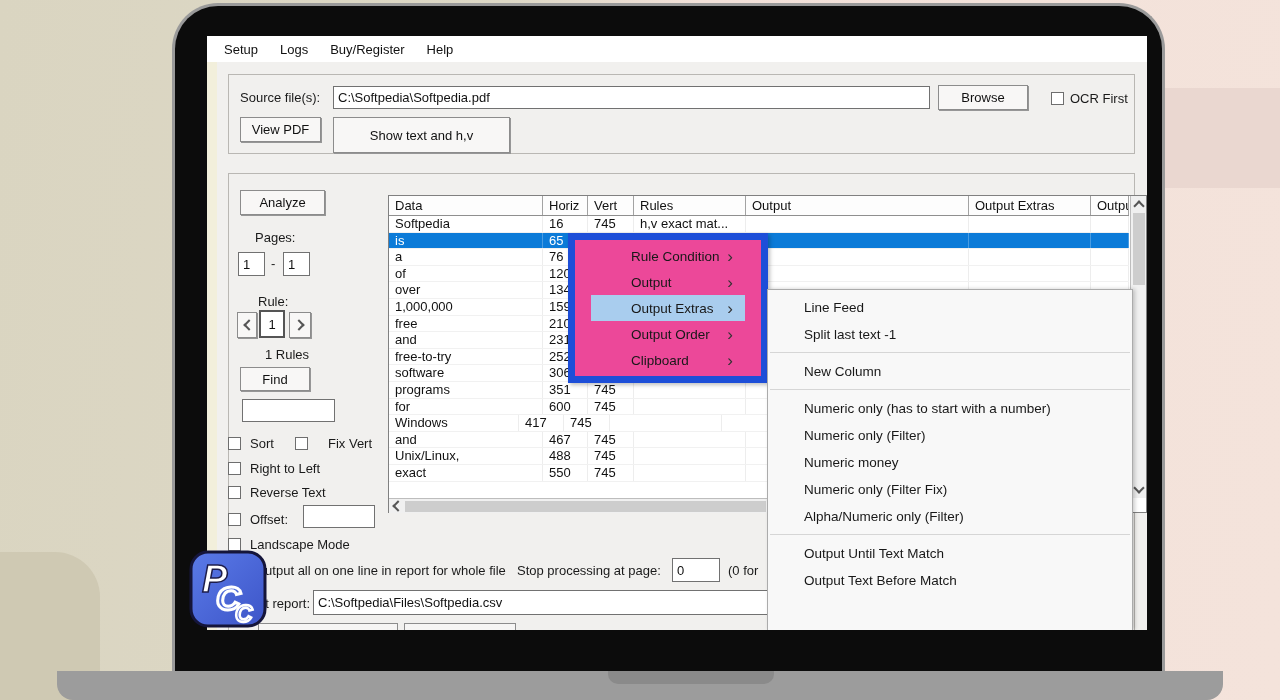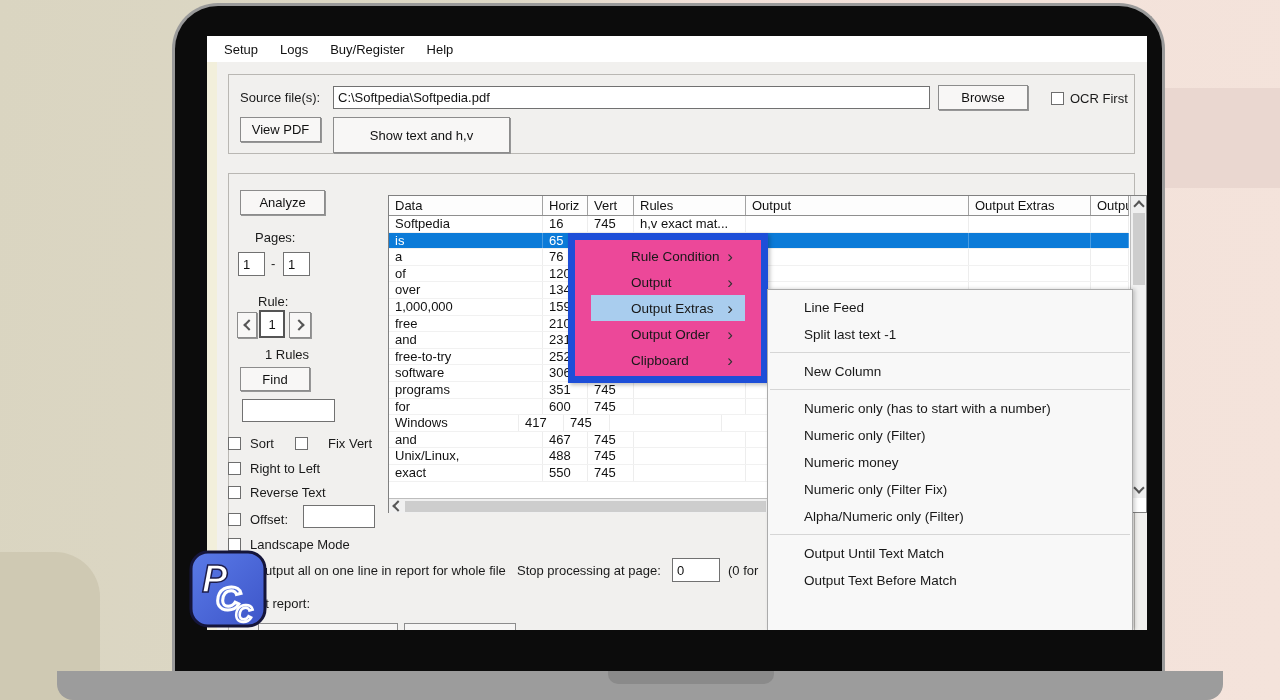--- a/index.html
+++ b/index.html
@@ -297,20 +297,21 @@
         <div class="hthumb"></div>
       </div>
     </div>
 
     <span class="cb" style="left:29px;top:529px;"></span>
     <div class="lbl" style="left:48px;top:527px;">Output all on one line in report for whole file</div>
     <div class="lbl" style="left:310px;top:527px;">Stop processing at page:</div>
     <input class="inp" style="left: 465px; top: 522px; width: 48px; height: 24px;" value="0">
     <div class="lbl" style="left:521px;top:527px;">(0 for</div>
     <div class="lbl" style="left:18px;top:560px;width:85px;text-align:right;">Text report:</div>
+    <input class="inp" style="left: 106px; top: 554px; width: 620px; height: 25px;" value="C:\Softpedia\Files\Softpedia.csv">
     <div class="btntop" style="left:51px;top:587px;width:140px;height:7px;"></div>
     <div class="btntop" style="left:197px;top:587px;width:112px;height:7px;"></div>
 
     <div class="cmenu">
         <div class="cmitem">
           <span>Rule Condition</span>
           <span class="cmarrow">›</span>
         </div>
         <div class="cmitem">
           <span>Output</span>

